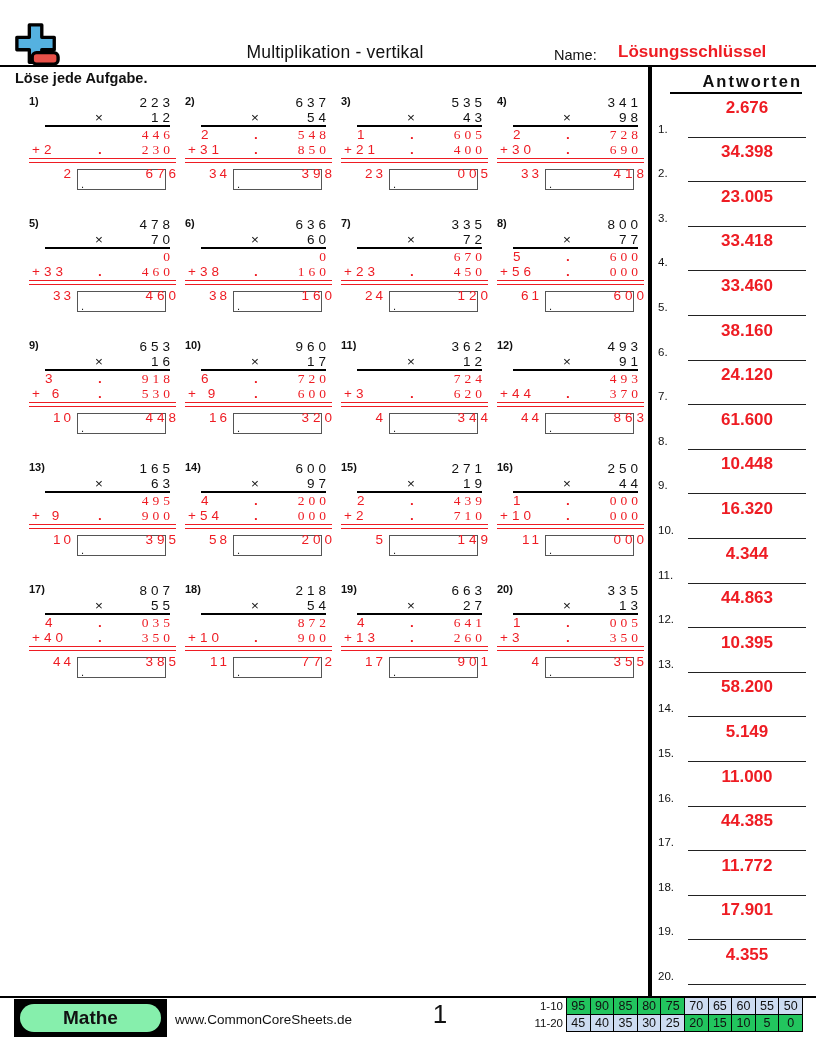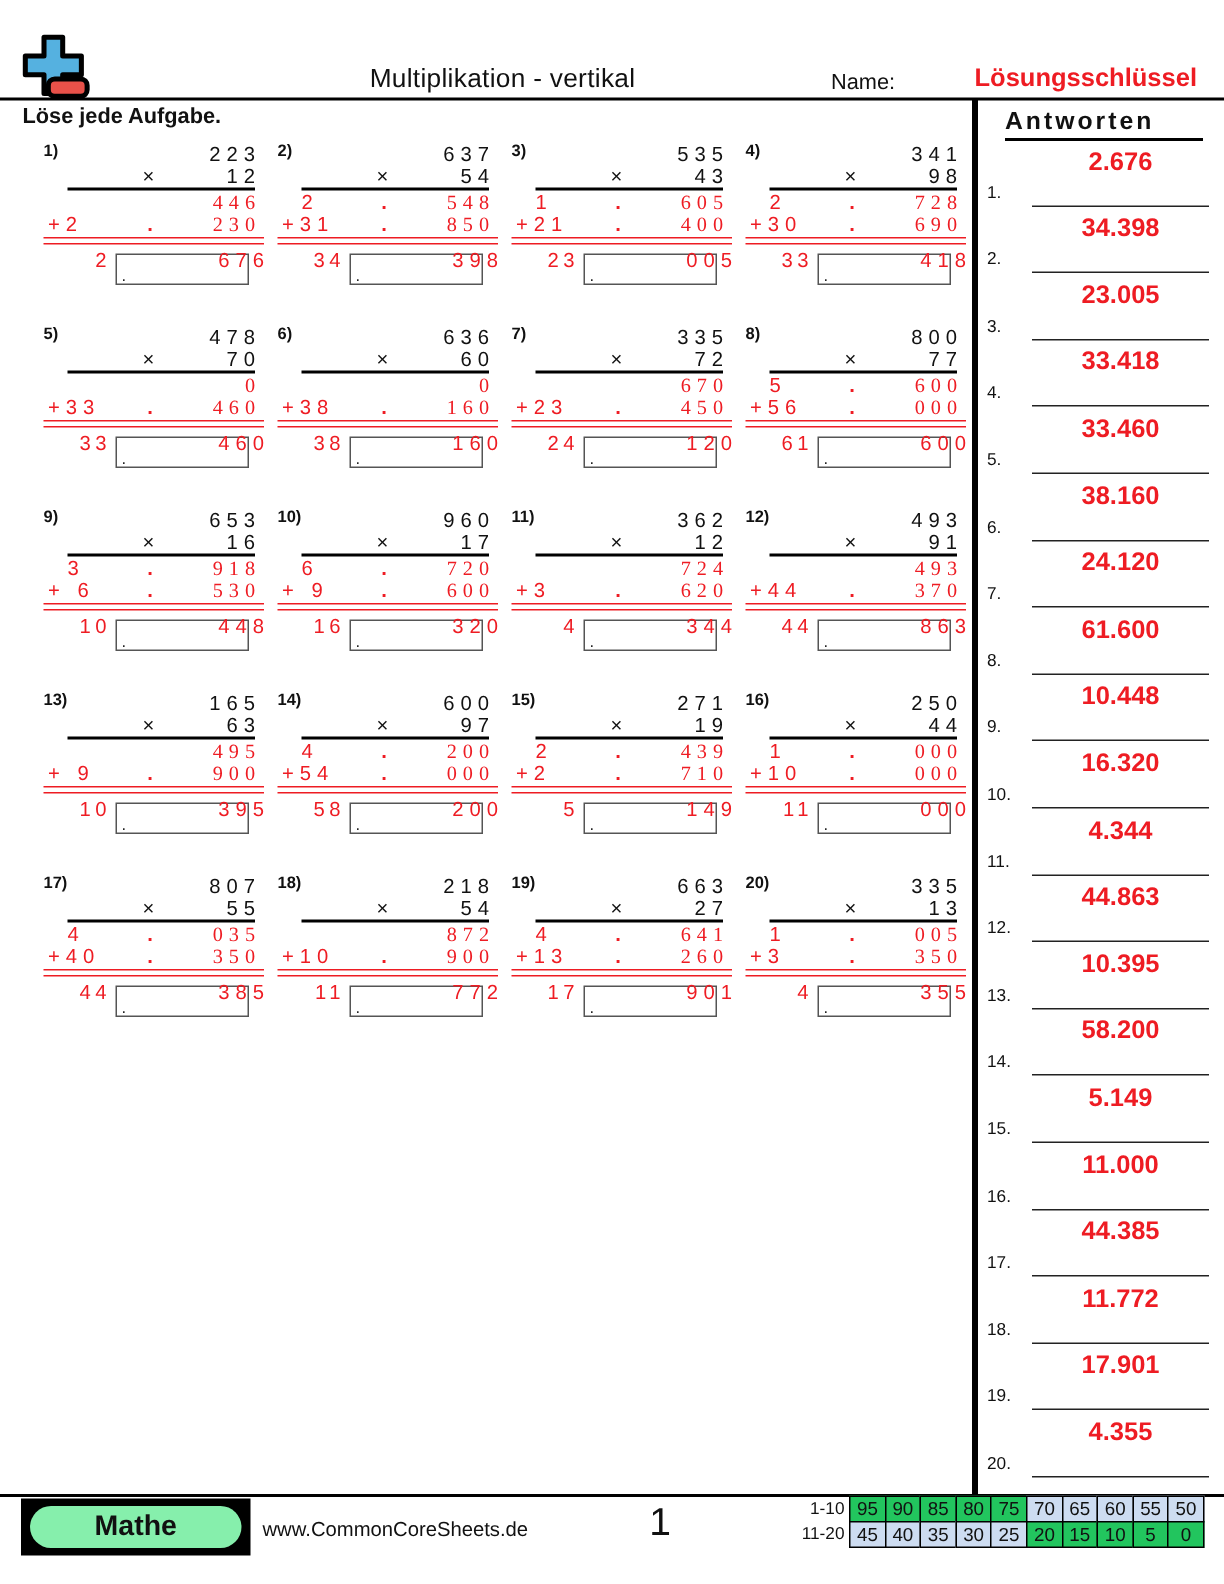--- a/index.html
+++ b/index.html
@@ -6,21 +6,21 @@
   * { box-sizing:border-box; }
   html,body { margin:0; padding:0; background:#e8e8e8; }
   .page { position:relative; width:816px; height:1056px; margin:0 auto; background:#fff;
           font-family:"Liberation Sans","DejaVu Sans",sans-serif; color:#111; overflow:hidden; }
 
   
   .logo { position:absolute; left:12px; top:22px; }
   .title { position:absolute; left:160px; top:42px; width:350px; text-align:center;
            font-size:17.5px; letter-spacing:.2px; }
   .name-label { position:absolute; left:554px; top:47px; font-size:14.5px; }
-  .key-label { position:absolute; left:618px; top:42px; width:180px; text-align:right;
+  .key-label { position:absolute; left:618px; top:42px; width:180px; text-align:left;
                font-size:17px; font-weight:bold; color:var(--red); }
   .header-rule { position:absolute; left:0; top:65px; width:816px; height:2px; background:#000; }
   .instruction { position:absolute; left:15px; top:70px; font-size:14.5px; font-weight:bold; }
 
   
   .problems { position:absolute; left:28px; top:95px; display:grid;
               grid-template-columns:repeat(4,156px); grid-auto-rows:95px; row-gap:27px; }
   .problem { position:relative; width:156px; font-size:13.5px; }
   .p-label { position:absolute; left:1px; top:0; font-size:11px; font-weight:bold; }
   .digits { letter-spacing:4px; }
@@ -38,21 +38,21 @@
   .p-final .sum-left { position:absolute; left:0; top:1px; width:46px; text-align:right; letter-spacing:3px; }
   .p-final .sum-sep { position:absolute; left:66px; top:-2px; width:12px; text-align:center; font-weight:bold; }
   .p-final .sum-right { position:absolute; right:4px; top:1px; letter-spacing:4px; }
   .p-final .box { position:absolute; left:49px; top:4px; width:89px; height:21px;
                   border:1.6px solid #555; background:#fff; }
   .p-final .box .box-dot { position:absolute; left:3px; bottom:-1px; color:#222; font-size:11px; line-height:11px; }
 
   
   .ans-sep { position:absolute; left:648px; top:66px; height:930px; width:3px;
              border-left:2px solid #000; border-right:2px solid #000; }
-  .ans-title { position:absolute; left:670px; top:72px; width:132px; text-align:left;
+  .ans-title { position:absolute; left:670px; top:72px; width:132px; text-align:right;
                font-weight:bold; font-size:16.5px; letter-spacing:2px;
                border-bottom:2.5px solid #000; padding-bottom:1px; }
   .answers-list { position:absolute; left:656px; top:95px; width:156px; }
   .ans-row { position:relative; height:44.6px; }
   .ans-num { position:absolute; left:2px; bottom:5px; font-size:11.5px; }
   .ans-val { position:absolute; left:32px; right:6px; bottom:2px; text-align:center;
              font-weight:bold; font-size:17px; color:var(--red);
              border-bottom:1.7px solid #222; padding-bottom:19px; }
 
   

